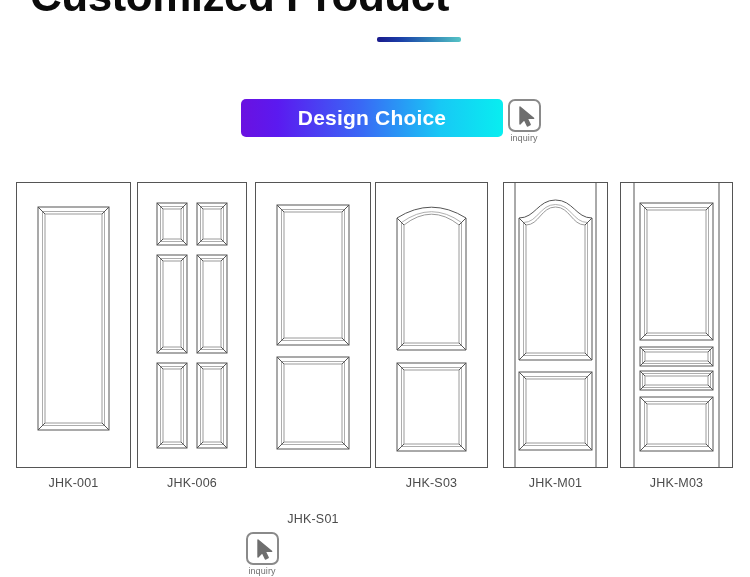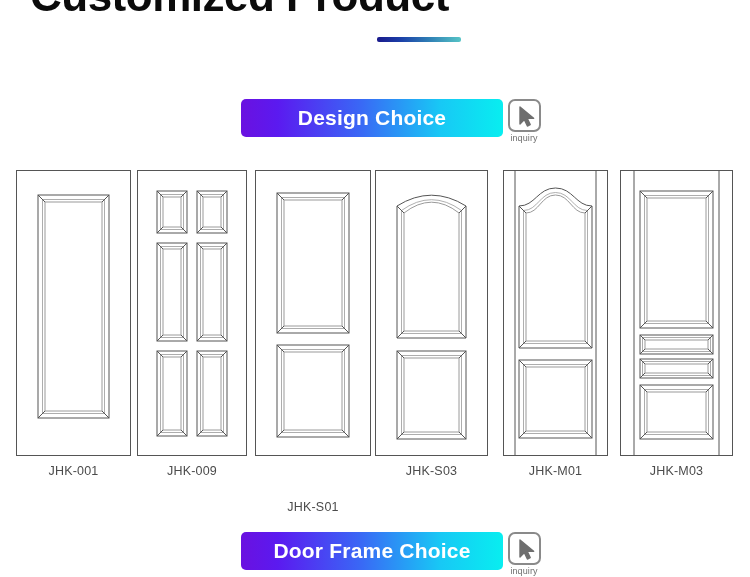--- a/index.html
+++ b/index.html
@@ -65,21 +65,21 @@
   .inquiry-label {
     margin-top: 2px;
     font-size: 9px;
     color: #6f6f6f;
     line-height: 1;
     letter-spacing: 0.1px;
   }
 
   
   .door-grid { position: absolute; left: 0; top: 163px; width: 750px; height: 145px; }
-  .door-cell { position: absolute; top: 0; }
+  .door-cell { position: absolute; top: 12px; }
   .door-svg { display: block; }
   .door-label {
     position: absolute;
     width: 100%;
     text-align: center;
     font-size: 12.5px;
     color: #4b4b4b;
     letter-spacing: 0.2px;
     white-space: nowrap;
   }
@@ -161,21 +161,21 @@
             <line x1="50" y1="273" x2="44" y2="267" stroke="#555555" stroke-width="1"></line>
             <rect x="60" y="188" width="30" height="85" fill="none" stroke="#555555" stroke-width="1"></rect>
             <rect x="66" y="194" width="18" height="73" fill="none" stroke="#9a9a9a" stroke-width="1"></rect>
             <rect x="63.5" y="191.5" width="23" height="78" fill="none" stroke="#9a9a9a" stroke-width="0.8"></rect>
             <line x1="60" y1="188" x2="66" y2="194" stroke="#555555" stroke-width="1"></line>
             <line x1="90" y1="188" x2="84" y2="194" stroke="#555555" stroke-width="1"></line>
             <line x1="60" y1="273" x2="66" y2="267" stroke="#555555" stroke-width="1"></line>
             <line x1="90" y1="273" x2="84" y2="267" stroke="#555555" stroke-width="1"></line>
           </g>
         </svg>
-        <div class="door-label" style="top: 301px;">JHK-009</div>
+        <div class="door-label" style="top: 301px;">JHK-006</div>
       </div>
       <div class="door-cell" style="left: 255px; width: 116px;">
         <svg width="116" height="296" class="door-svg">
           <g>
             <rect x="0.5" y="7.5" width="115" height="285" fill="none" stroke="#555555" stroke-width="1"></rect>
             <rect x="22" y="30" width="72" height="140" fill="none" stroke="#555555" stroke-width="1"></rect>
             <rect x="29" y="37" width="58" height="126" fill="none" stroke="#9a9a9a" stroke-width="1"></rect>
             <rect x="26.5" y="34.5" width="63" height="131" fill="none" stroke="#9a9a9a" stroke-width="0.8"></rect>
             <line x1="22" y1="30" x2="29" y2="37" stroke="#555555" stroke-width="1"></line>
             <line x1="94" y1="30" x2="87" y2="37" stroke="#555555" stroke-width="1"></line>
@@ -272,21 +272,20 @@
             <line x1="93" y1="222" x2="86" y2="229" stroke="#555555" stroke-width="1"></line>
             <line x1="20" y1="276" x2="27" y2="269" stroke="#555555" stroke-width="1"></line>
             <line x1="93" y1="276" x2="86" y2="269" stroke="#555555" stroke-width="1"></line>
           </g>
         </svg>
         <div class="door-label" style="top: 301px;">JHK-M03</div>
       </div>
     </div>
 
   <div class="section-header" style="left:241px; top:532px;">
-    <div class="choice-pill">Door Frame Choice</div>
     <div class="inquiry-wrap">
       <div class="inquiry-box">
         <svg width="18" height="21" viewBox="0 0 18 21">
           <path d="M1,1 L1,18 L5.4,13.6 L8.4,20 L11.2,18.6 L8.2,12.4 L14.6,12.4 Z" fill="#6e6e6e" stroke="#6e6e6e" stroke-width="1.4" stroke-linejoin="round"></path>
         </svg>
       </div>
       <div class="inquiry-label">inquiry</div>
     </div>
   </div>
 

